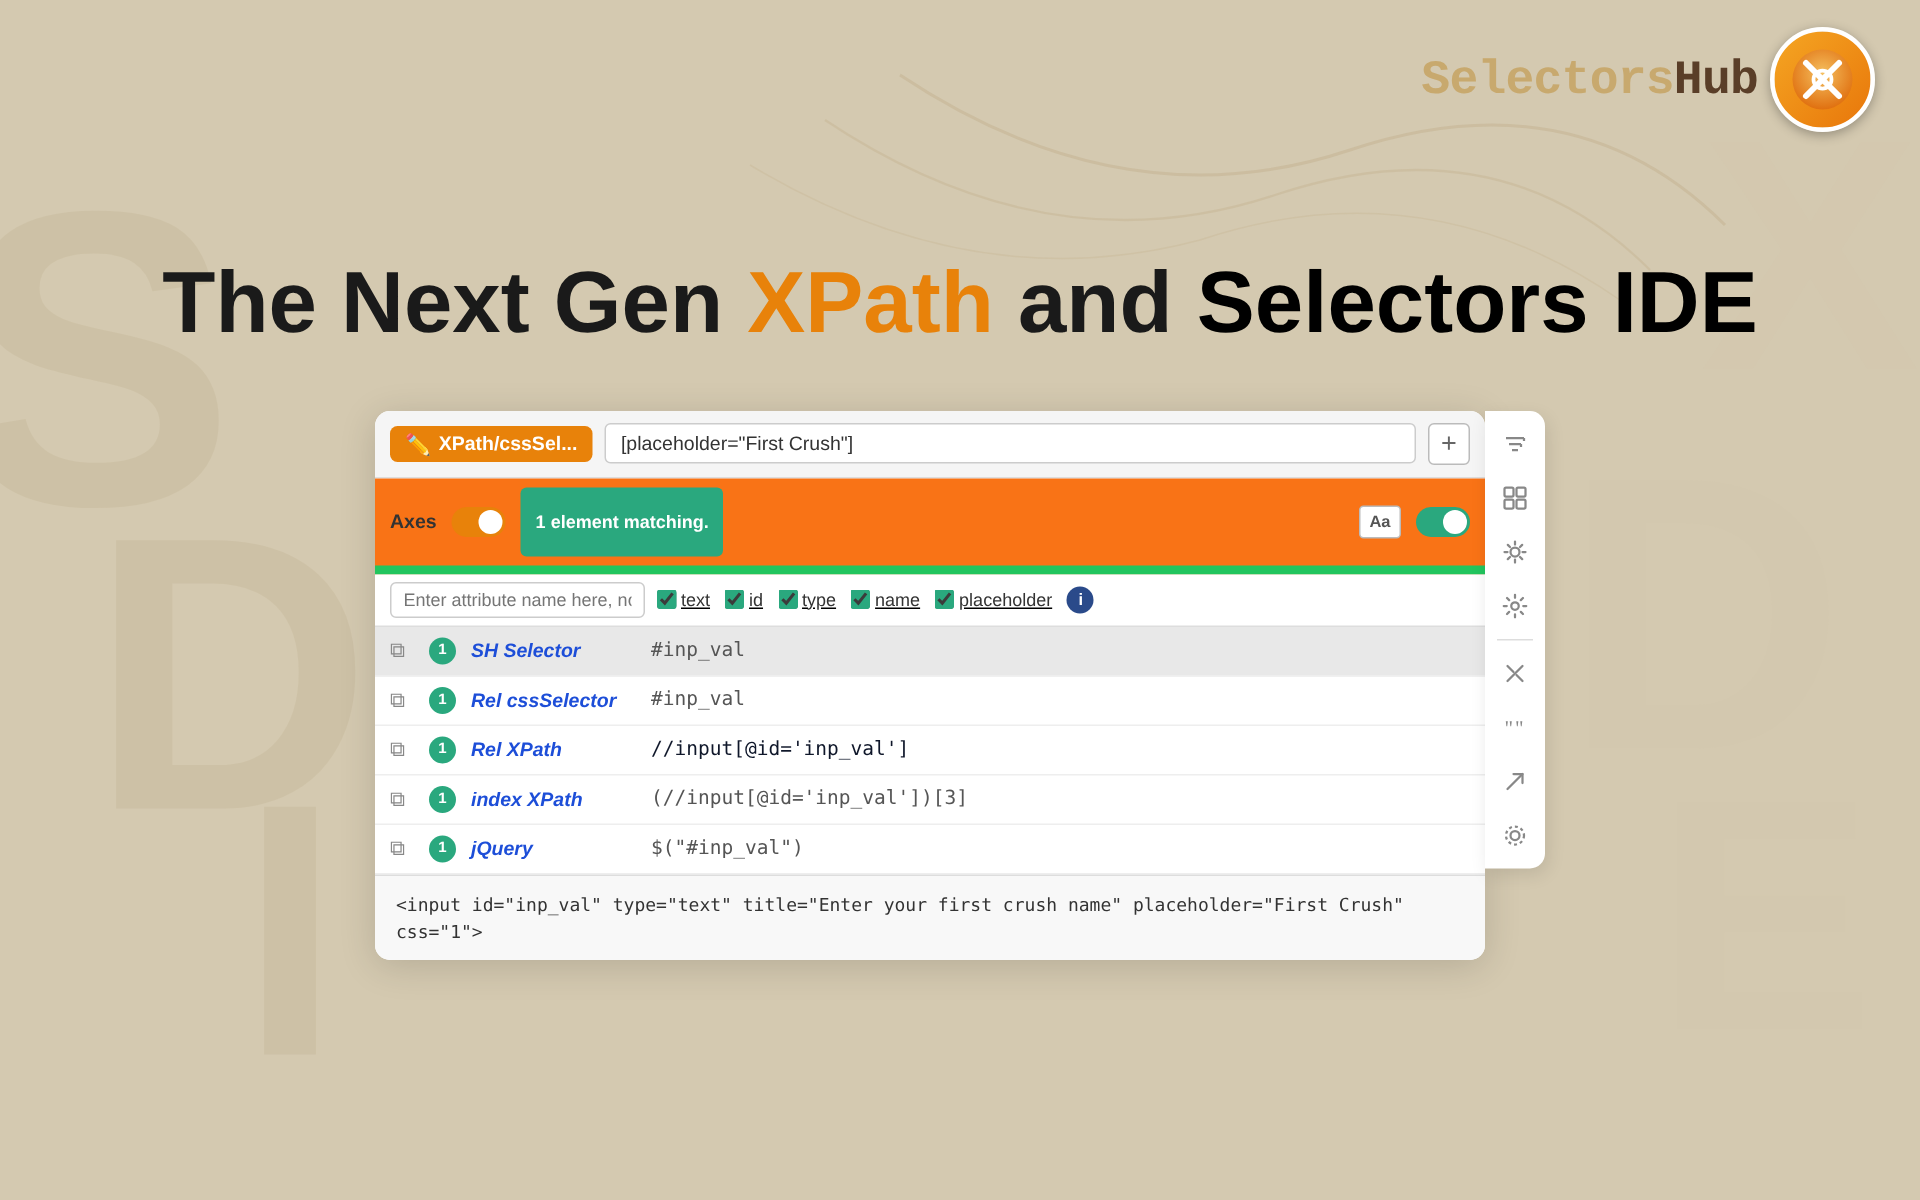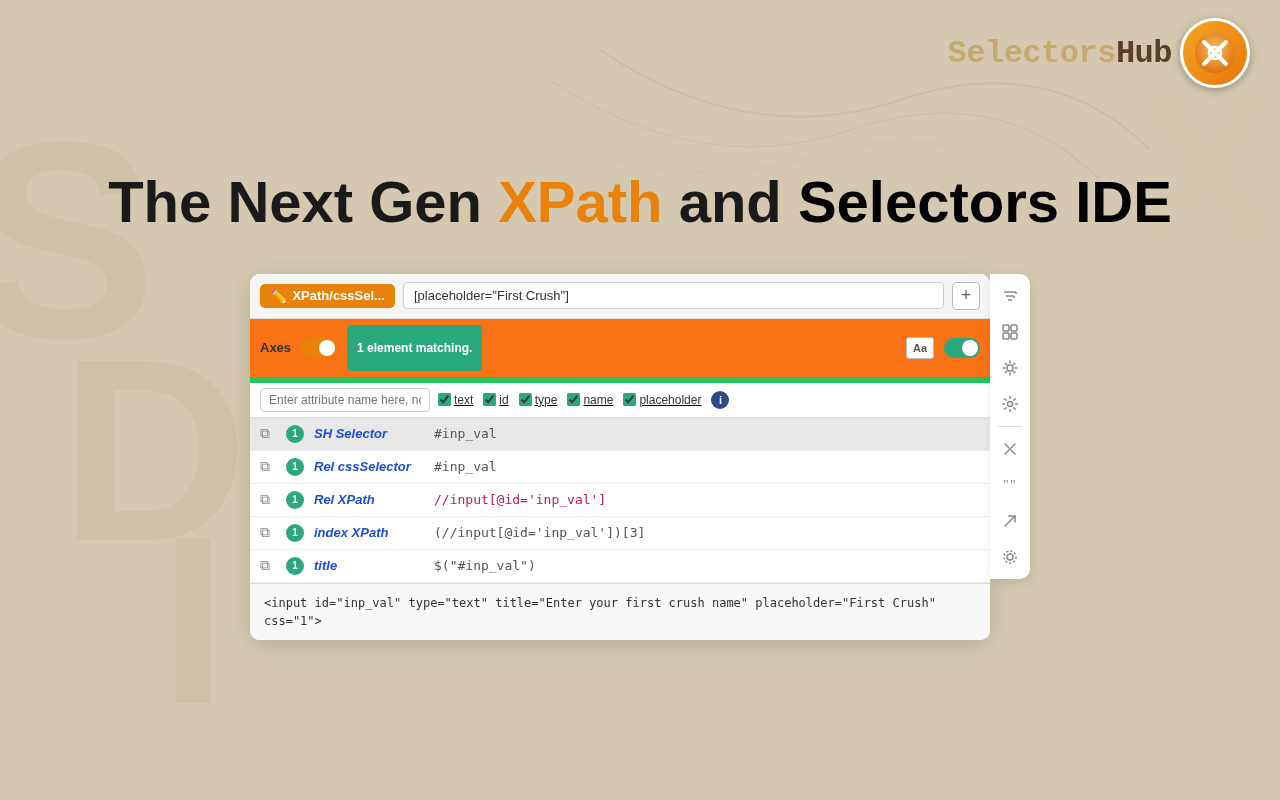--- a/index.html
+++ b/index.html
@@ -321,21 +321,21 @@
       color: #1d4ed8;
       width: 110px;
       flex-shrink: 0;
       font-style: italic;
     }
     .selector-value {
       font-size: 13px;
       color: #555;
       font-family: monospace;
     }
-    .selector-value.teal { color: #be185d; }
+    .selector-value.teal { color: #0f172a; }
 
     
     .html-preview {
       background: #f8f8f8;
       padding: 10px 14px;
       font-size: 12px;
       font-family: monospace;
       color: #333;
       border-top: 1px solid #ddd;
       line-height: 1.5;
@@ -515,21 +515,21 @@
         <div class="selector-row">
           <span class="copy-icon">⧉</span>
           <div class="num-badge">1</div>
           <span class="selector-label">index XPath</span>
           <span class="selector-value">(//input[@id='inp_val'])[3]</span>
         </div>
 
         <div class="selector-row">
           <span class="copy-icon">⧉</span>
           <div class="num-badge">1</div>
-          <span class="selector-label">title</span>
+          <span class="selector-label">jQuery</span>
           <span class="selector-value">$("#inp_val")</span>
         </div>
 
       </div>
 
       <div class="html-preview">
         <span>&lt;input id="inp_val" type="text" title="Enter your first crush name" placeholder="First Crush"
 css="1"&gt;</span>
       </div>
 

